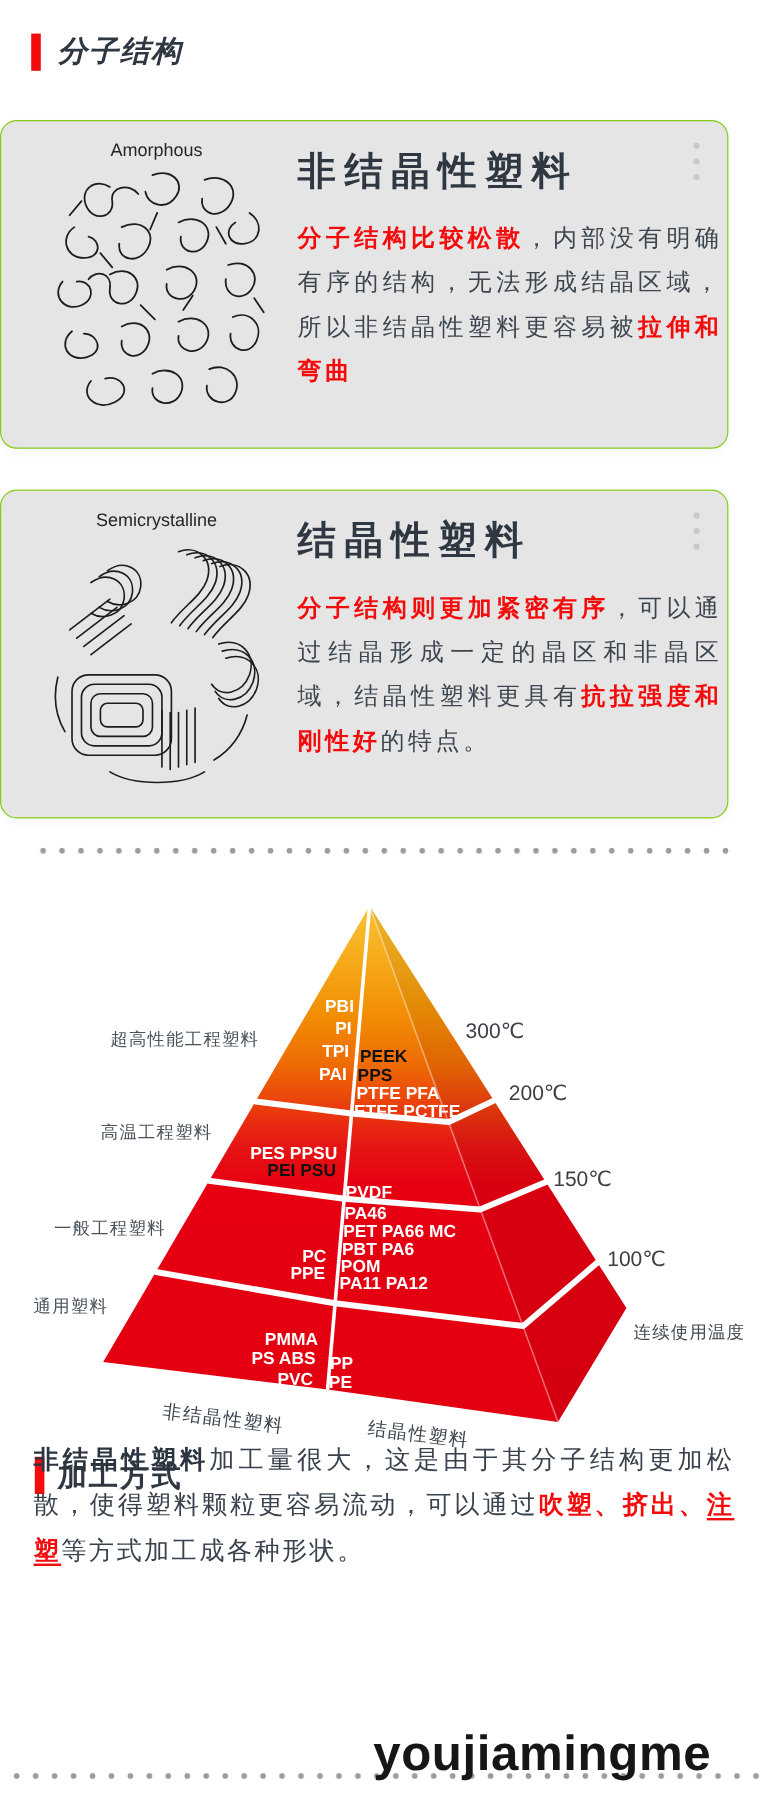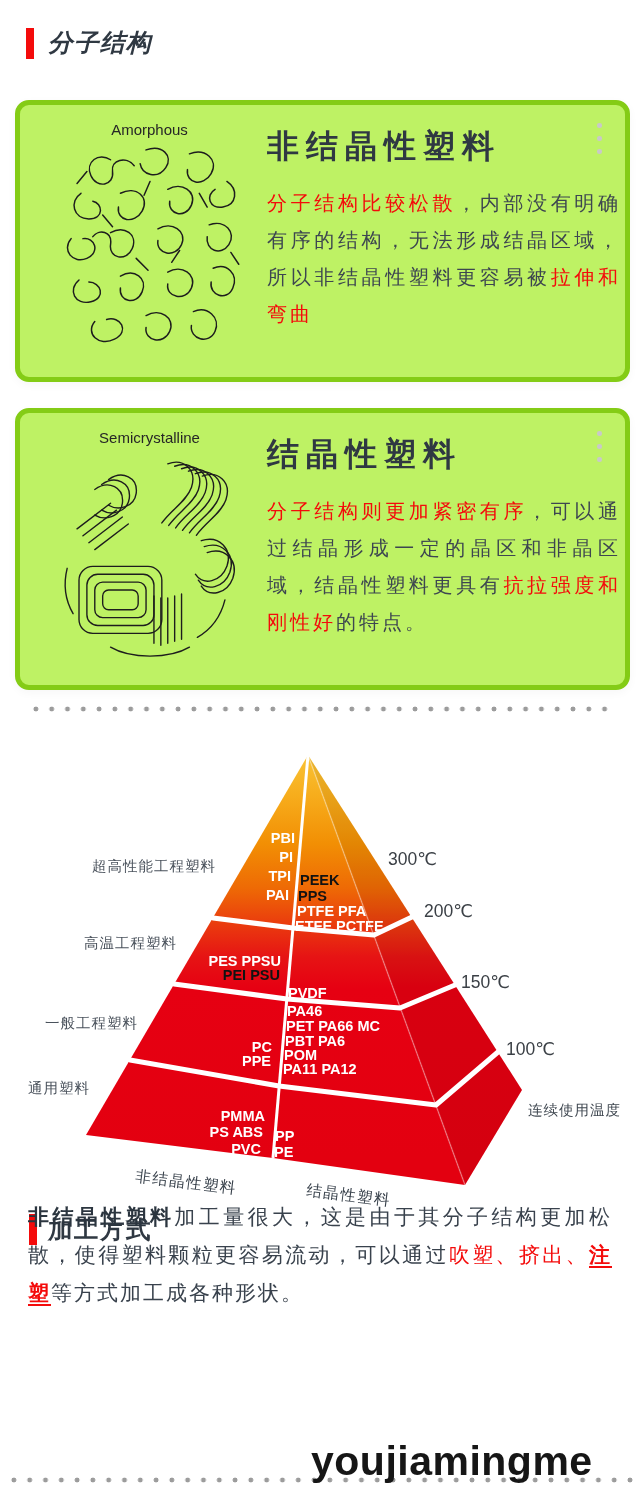--- a/index.html
+++ b/index.html
@@ -9,29 +9,29 @@
   }
   html,body{margin:0;padding:0;}
   body{
     position:relative;width:640px;height:1509px;background:#ffffff;overflow:hidden;
     font-family:"Liberation Sans","DejaVu Sans",sans-serif;
   }
   
   .sec-bar{position:absolute;width:8px;height:31px;background:var(--red);}
   .sec-title{position:absolute;font-size:24.5px;font-weight:700;color:var(--heading);letter-spacing:1.5px;margin:0;}
   
-  .card{position:absolute;left:15px;width:605px;height:272px;background:#bef264;
-        border:5px solid #84cc16;border-radius:14px;box-shadow:0 3px 10px rgba(0,0,0,.035);}
+  .card{position:absolute;left:0;width:605px;height:272px;background:#e5e5e5;
+        border:1px solid #84cc16;border-radius:14px;box-shadow:0 3px 10px rgba(0,0,0,.035);}
   .diagram{position:absolute;left:22px;top:16px;width:215px;text-align:center;}
   .diagram-label{font-size:15px;color:#262626;margin:0 0 4px 0;}
   .card-content{position:absolute;left:247px;top:20px;width:354px;}
   .card-title{margin:0;font-size:32px;font-weight:700;color:var(--heading);letter-spacing:7px;}
   .card-body{margin:16px 0 0 0;font-size:20px;line-height:37px;letter-spacing:3px;
              color:var(--body);text-align:justify;}
-  .sg-red{color:var(--red);font-weight:400;margin-top:48px;}
+  .sg-red{color:var(--red);font-weight:700;margin-top:48px;}
   .sg-bold{font-weight:700;color:#2b353f;}
   .sg-red-u{color:var(--red);font-weight:700;text-decoration:underline;text-underline-offset:4px;}
   
   .kebab{position:absolute;right:22px;top:18px;width:6px;cursor:pointer;}
   .kebab span{display:block;width:4.5px;height:4.5px;border-radius:50%;background:#c9c9c9;margin:0 0 8.5px 0;}
   
   .dots-row{position:absolute;height:6px;background-image:radial-gradient(circle,#9c9c9c 2.2px,rgba(0,0,0,0) 2.7px);
             background-size:15.8px 6px;background-repeat:repeat-x;background-position:0 50%;}
   
   .squiggle{display:block;margin:0 auto;}

